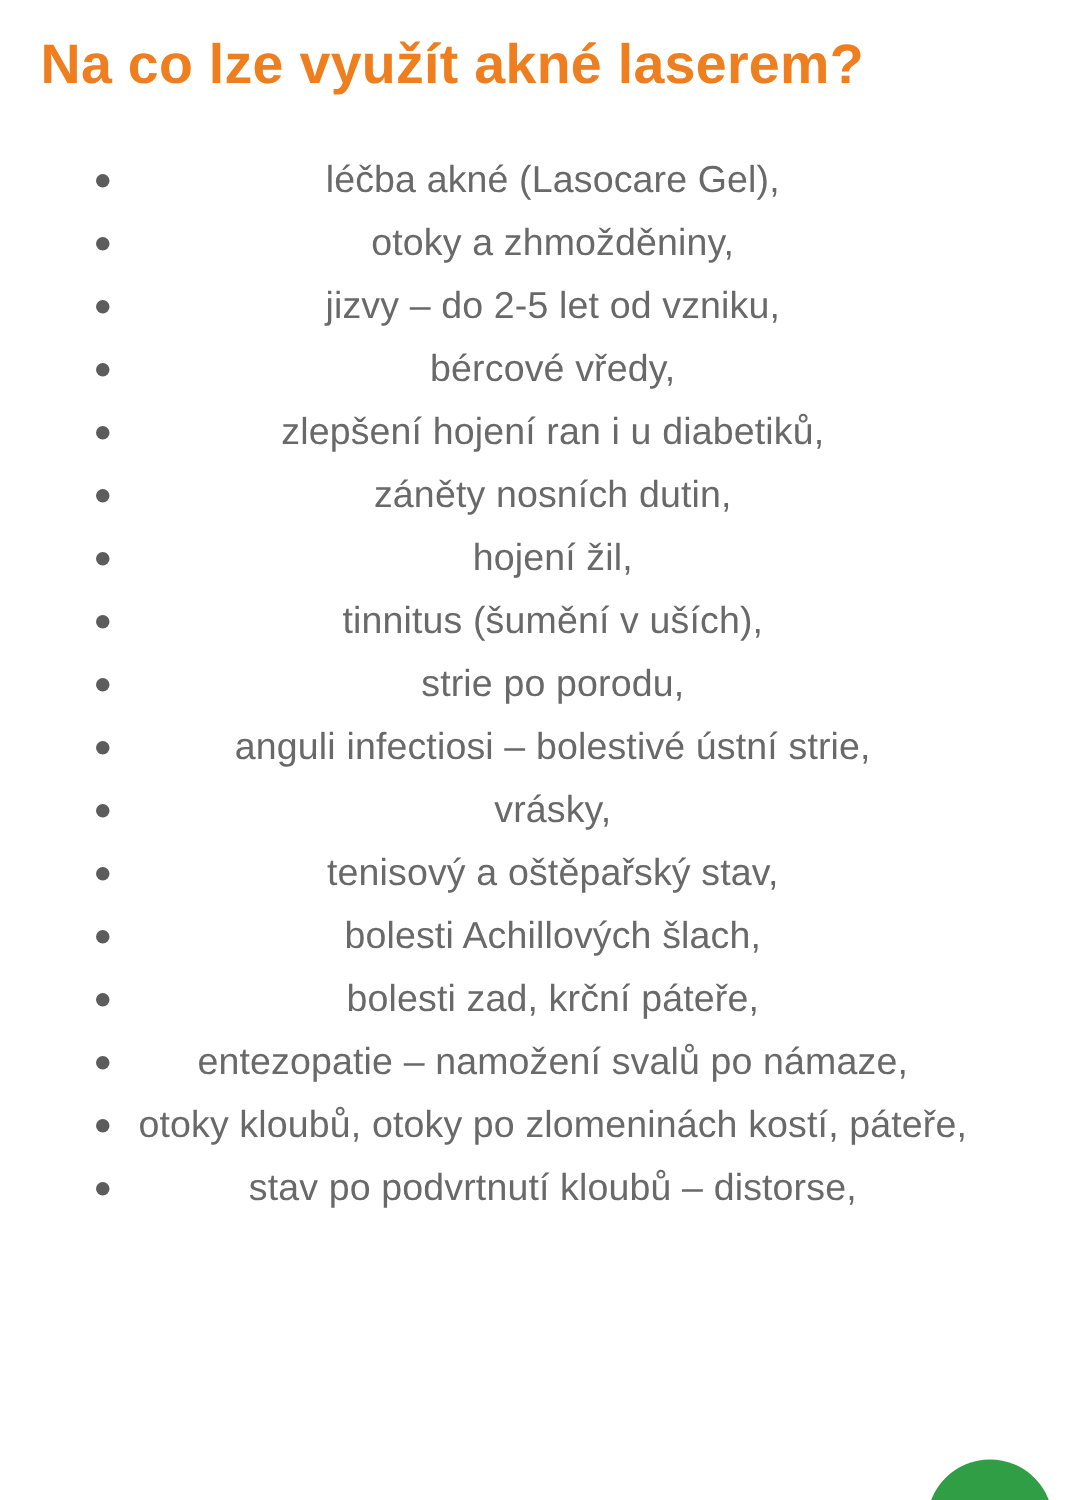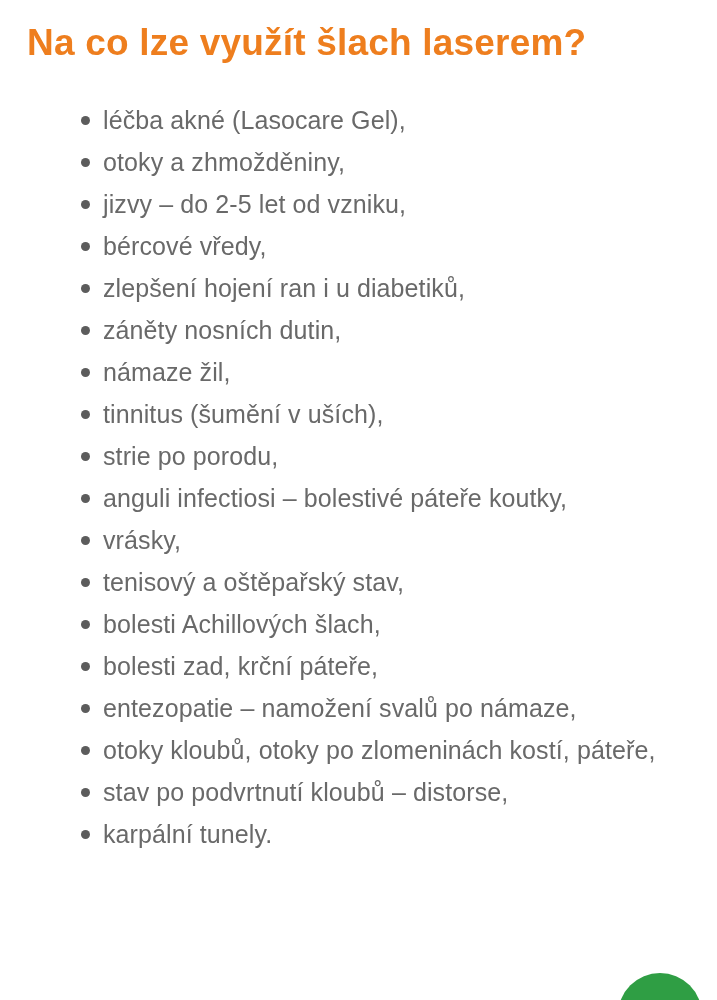--- a/index.html
+++ b/index.html
@@ -18,27 +18,28 @@
     left: 27px;
     top: 22px;
     font-size: 37px;
     font-weight: 700;
     letter-spacing: 0.2px;
     line-height: 1.15;
     white-space: nowrap;
   }
   ul.uses-list {
     position: absolute;
-    left: 80px;
+    left: 63px;
     top: 99px;
     width: 588px;
     list-style: none;
     font-size: 25px;
     line-height: 42px;
     letter-spacing: 0.1px;
+    text-align: center;
   }
   ul.uses-list li {
     position: relative;
     padding-left: 23px;
   }
   ul.uses-list li::before {
     content: "";
     position: absolute;
     left: 1px;
     top: 17px;
@@ -56,40 +57,39 @@
     border-radius: 50%;
     border: none;
     cursor: pointer;
   }
 </style>
 </head>
 <body>
 
 <div class="page">
 
-  <h1 class="page-title" style="color: rgb(238, 126, 30);">Na co lze využít šlach laserem?</h1>
+  <h1 class="page-title" style="color: rgb(238, 126, 30);">Na co lze využít akné laserem?</h1>
 
   <ul class="uses-list" style="color: rgb(105, 105, 105);">
       <li>léčba akné (Lasocare Gel),</li>
       <li>otoky a zhmožděniny,</li>
       <li>jizvy – do 2-5 let od vzniku,</li>
       <li>bércové vředy,</li>
       <li>zlepšení hojení ran i u diabetiků,</li>
       <li>záněty nosních dutin,</li>
-      <li>námaze žil,</li>
+      <li>hojení žil,</li>
       <li>tinnitus (šumění v uších),</li>
       <li>strie po porodu,</li>
-      <li>anguli infectiosi – bolestivé páteře koutky,</li>
+      <li>anguli infectiosi – bolestivé ústní strie,</li>
       <li>vrásky,</li>
       <li>tenisový a oštěpařský stav,</li>
       <li>bolesti Achillových šlach,</li>
       <li>bolesti zad, krční páteře,</li>
       <li>entezopatie – namožení svalů po námaze,</li>
       <li>otoky kloubů, otoky po zlomeninách kostí, páteře,</li>
       <li>stav po podvrtnutí kloubů – distorse,</li>
-      <li>karpální tunely.</li>
     </ul>
 
   <button class="fab" aria-label="chat" style="background: rgb(47, 158, 68);">
     <span></span>
   </button>
 
 </div>
 
 </body></html>

